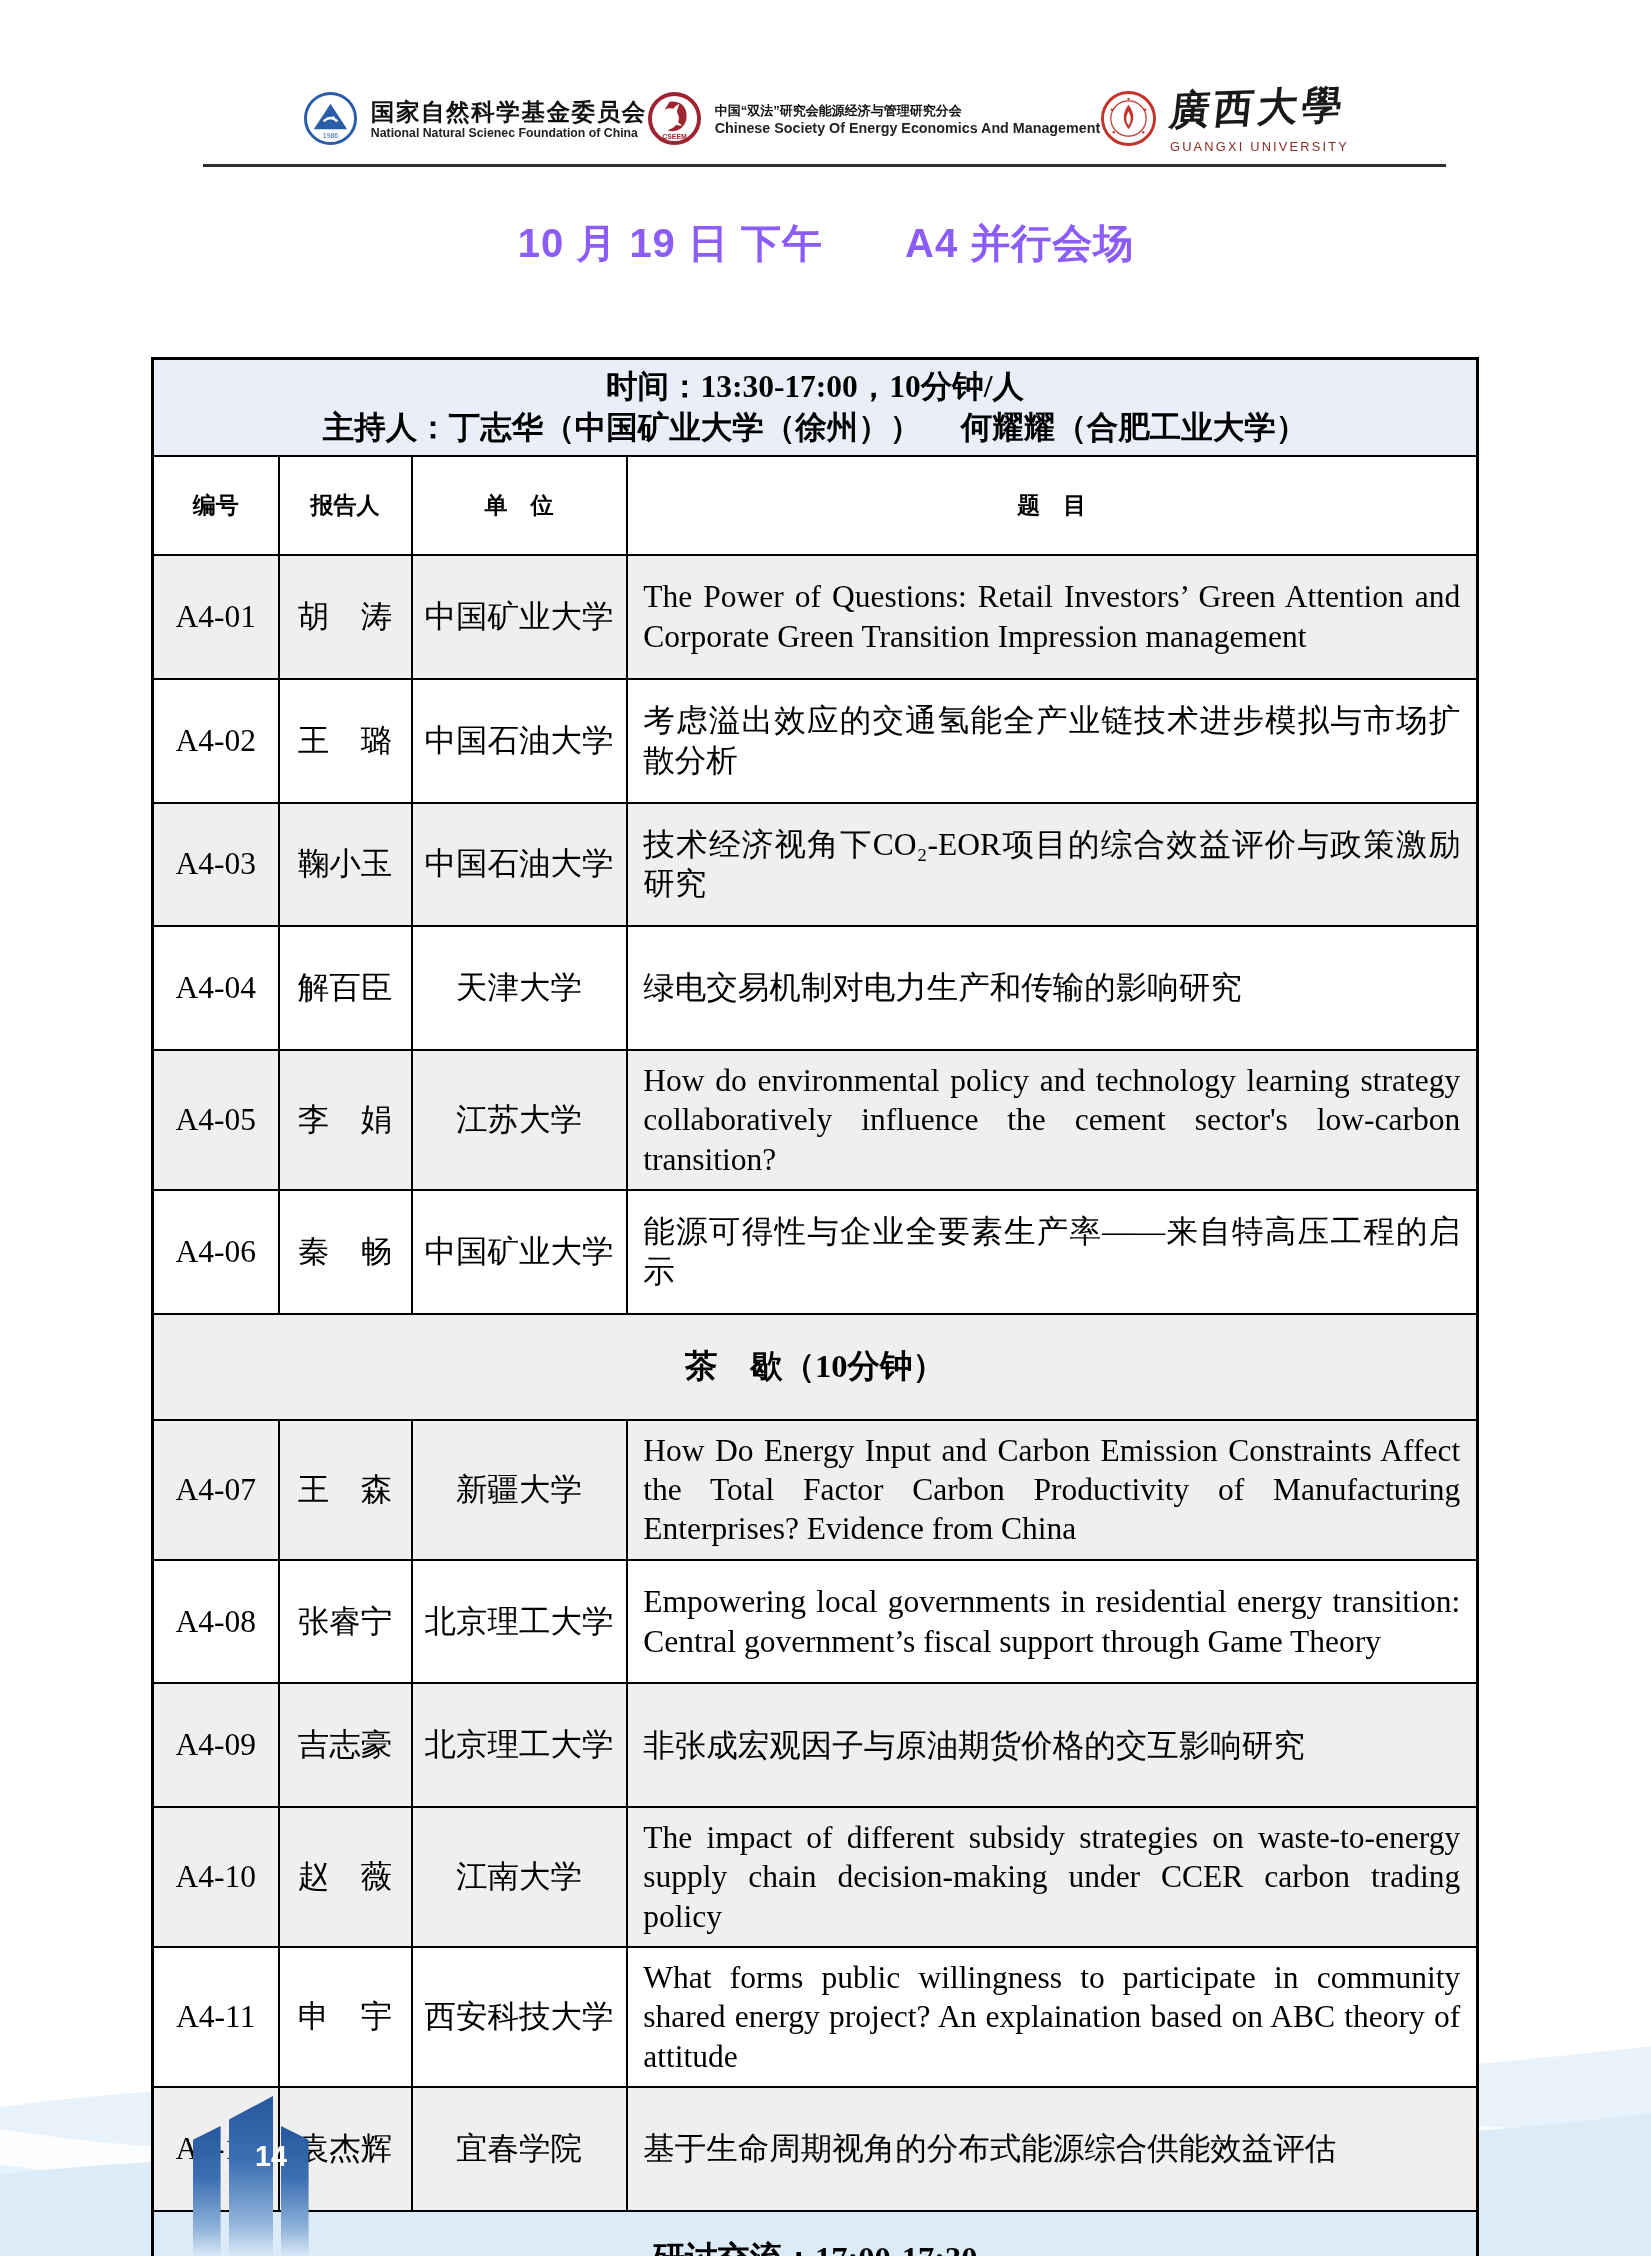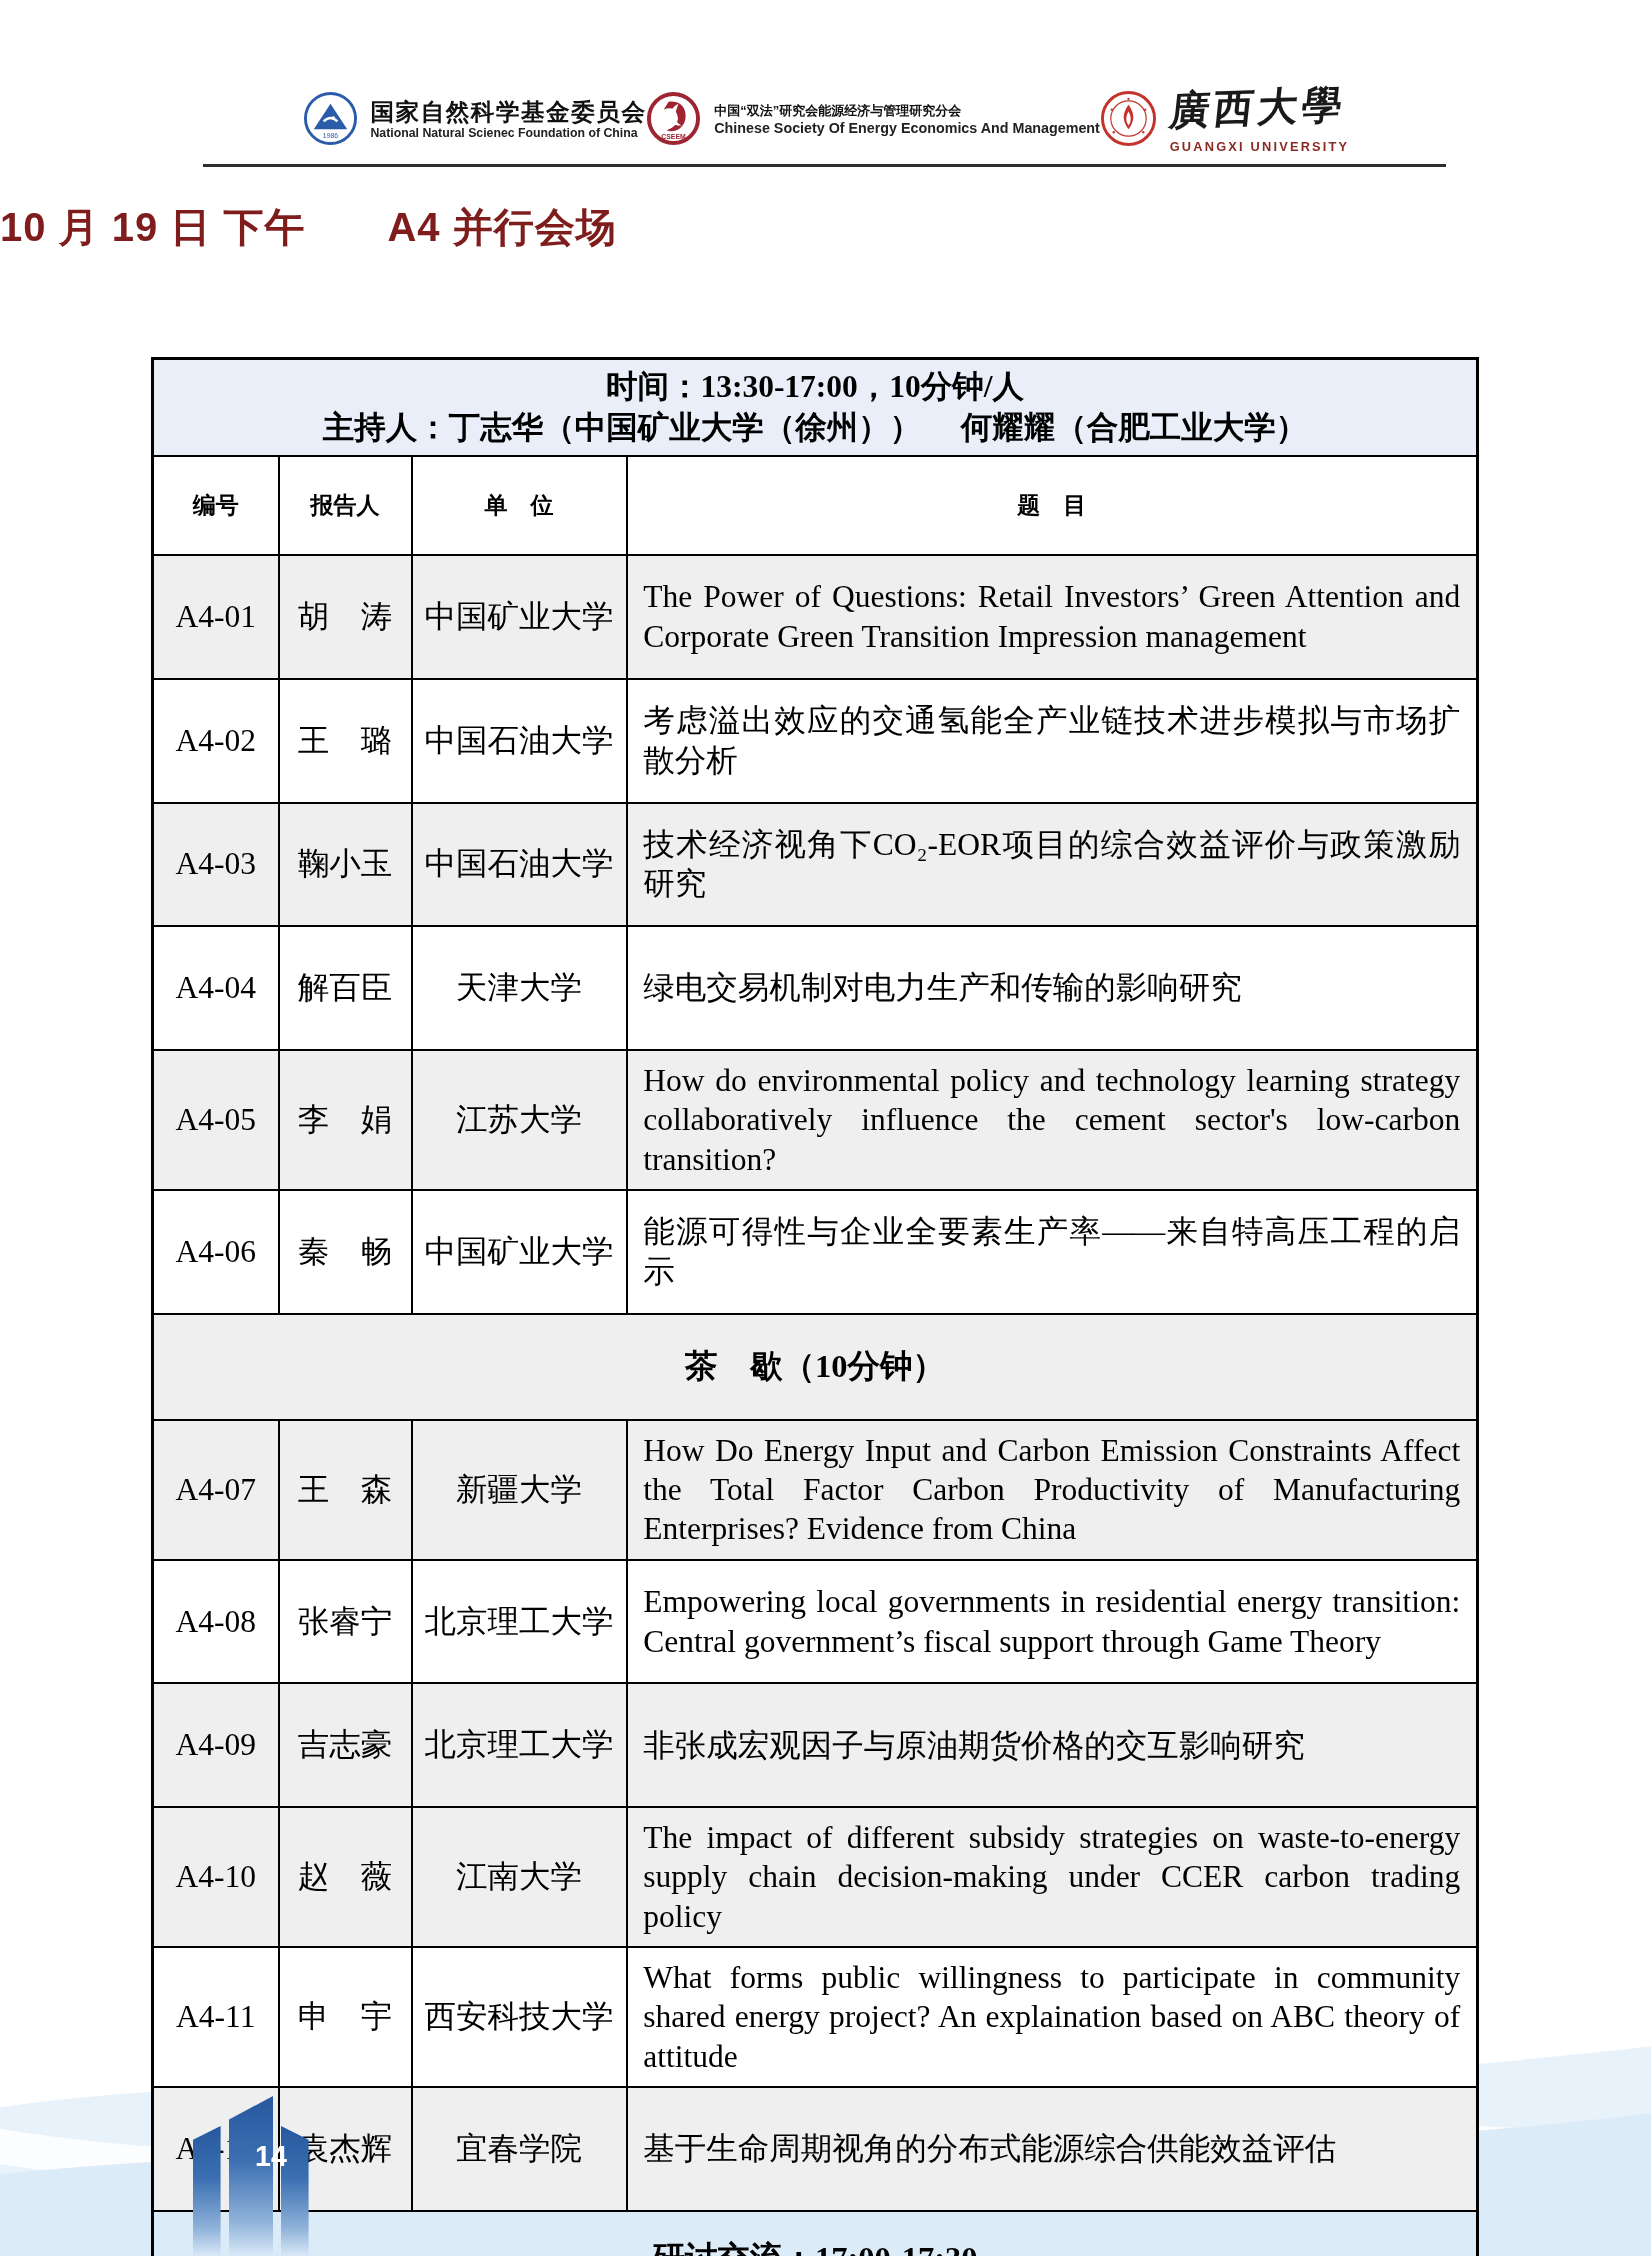--- a/index.html
+++ b/index.html
@@ -12,27 +12,27 @@
   .logo{display:flex;align-items:center;gap:12.8px;}
   .logo-txt{display:flex;flex-direction:column;justify-content:center;}
   .logo-zh{font-weight:bold;color:#111;line-height:1.15;}
   .logo-en{color:#222;line-height:1.3;}
   .nsfc .logo-zh{font-size:23.6px;letter-spacing:1.5px;}
   .nsfc .logo-en{font-size:12.3px;font-weight:bold;}
   .cseem .logo-zh{font-size:13px;}
   .cseem .logo-en{font-size:14.3px;font-weight:bold;}
   .gxu-cal{font-family:"DejaVu Serif",serif;font-size:40px;font-weight:bold;color:#1a1a1a;
            transform:skewX(-8deg) rotate(-2deg);letter-spacing:3.9px;line-height:1;}
-  .gxu-en{font-size:12.8px;font-weight:bold;color:#8a2a22;letter-spacing:2.2px;margin-top:12px;}
+  .gxu-en{font-size:12.8px;font-weight:normal;color:#8a2a22;letter-spacing:2.2px;margin-top:12px;}
 
   .rule{position:absolute;top:164px;left:203px;width:1243px;height:3px;background:#2e2e2e;z-index:2;}
 
   
-  .title{position:absolute;top:200px;left:0;width:100%;text-align:left;
-         font-size:40px;font-weight:bold;color:#7f1d1d;letter-spacing:1px;z-index:2;}
+  .title{position:absolute;top:216px;left:0;width:100%;text-align:center;
+         font-size:40px;font-weight:bold;color:#8b5cf6;letter-spacing:1px;z-index:2;}
   .subtitle{position:absolute;top:284px;left:0;width:100%;text-align:center;
             font-size:37px;font-weight:bold;color:#000;z-index:2;}
 
   
   .program{position:absolute;top:357px;left:151px;width:1325px;z-index:2;
            border-collapse:collapse;table-layout:fixed;background:transparent;
            font-family:"Liberation Serif","DejaVu Serif",serif;color:#000;}
   .program,.program td,.program th{border:2px solid #000;}
   .program{border-width:3px;}
   .info-cell{background:#e9eef9;font-size:31.5px;font-weight:bold;

